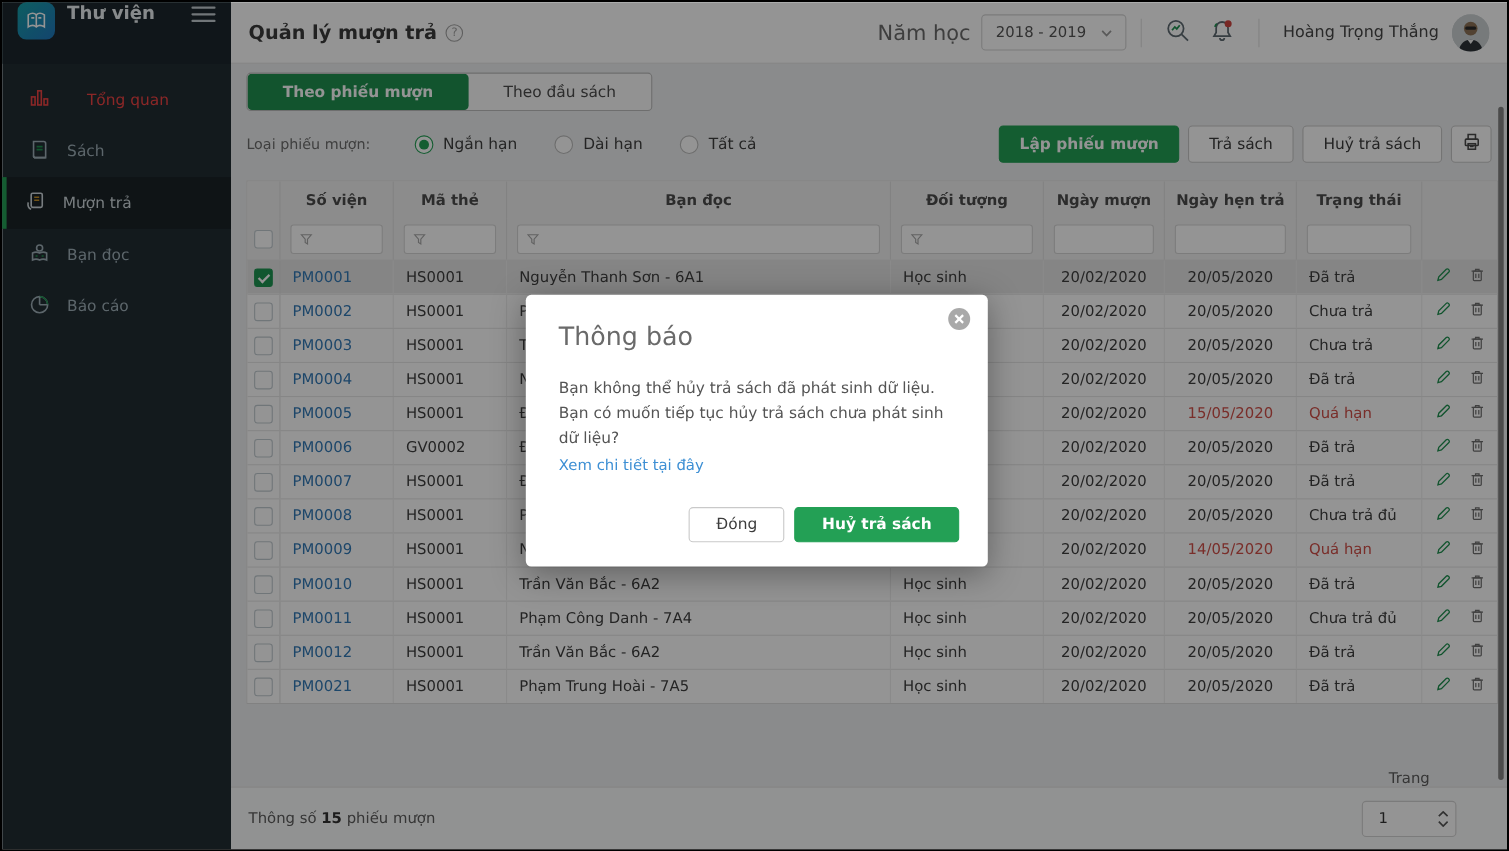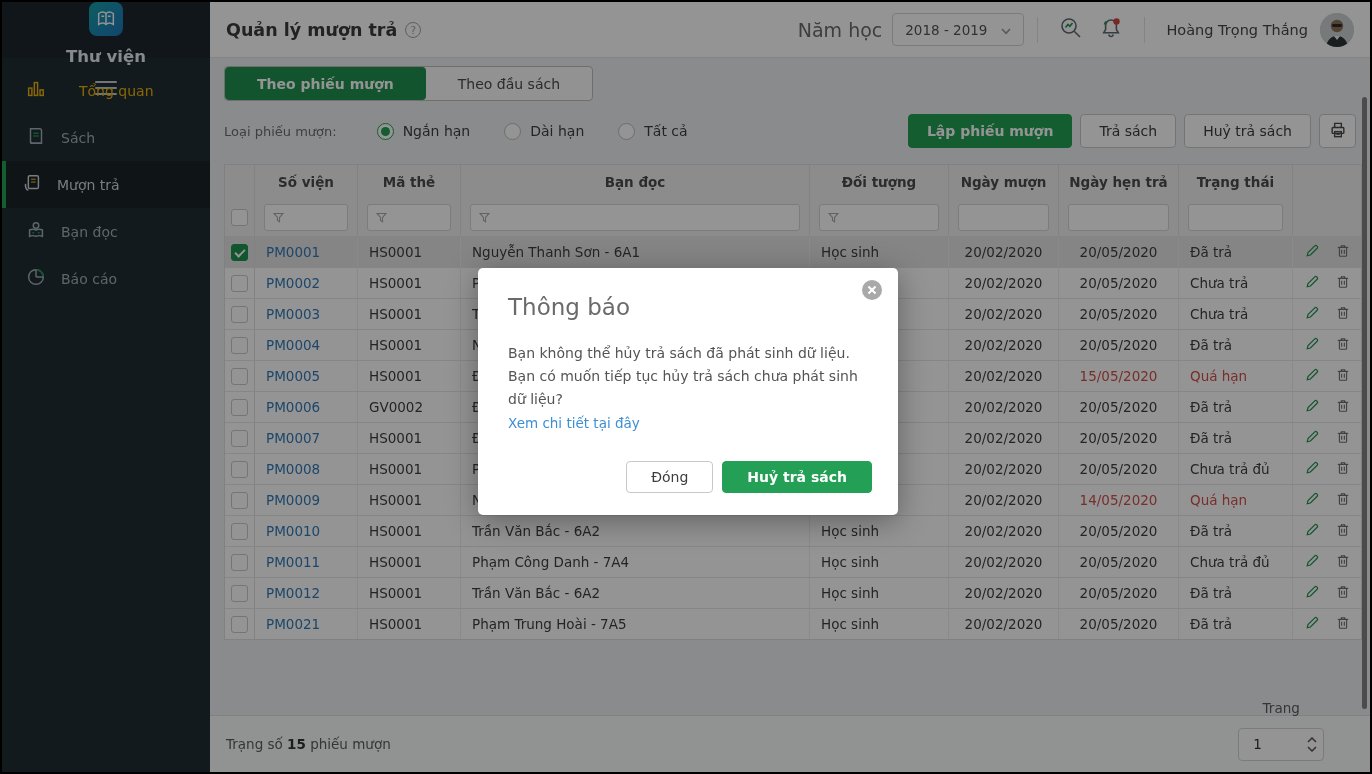--- a/index.html
+++ b/index.html
@@ -2,30 +2,30 @@
 <html><head>
 <meta charset="utf-8">
 <style>
   * { margin:0; padding:0; box-sizing:border-box; }
   html,body { width:1372px; height:774px; }
   body { font-family:"DejaVu Sans","Liberation Sans",sans-serif; font-size:13.5px; color:#444; }
   .screen { position:relative; width:1372px; height:774px; border:2px solid #000; background:#eef0f1; overflow:hidden; }
 
   
   .sidebar { position:absolute; left:0; top:0; bottom:0; width:208px; background:#222d33; z-index:1; }
-  .logo-row { height:56px; background:#1d272d; display:flex; align-items:center; padding:0 14px; gap:11px;flex-direction:column; }
+  .logo-row { height:56px; background:#1d272d; display:flex; align-items:flex-start; padding:0 14px; gap:11px; }
   .logo-box { width:34px; height:34px; border-radius:8px; background:linear-gradient(135deg,#17a2a8,#2176bd); display:flex; align-items:center; justify-content:center; flex:0 0 auto; }
   .logo-title { color:#e9eef1; font-size:16.5px; font-weight:700; flex:1; }
   .burger { width:22px; cursor:pointer; }
   .burger span { display:block; height:2px; background:#c3ccd1; margin:4px 0; border-radius:1px; }
   .nav { padding-top:9px; }
   .nav-item { height:47px; display:flex; align-items:center; gap:14px; padding-left:19px; color:#9fb0b8; cursor:pointer; border-left:4px solid transparent; }
   .nav-item svg { flex:0 0 auto; }
   .nav-item .lbl { font-size:14px; }
-  .nav-item.green { color:#eab308;gap:32px; }
+  .nav-item.green { color:#ef4444;gap:32px; }
   .nav-item.active { background:#1a2327; border-left-color:#23a055; color:#cfd8dc; padding-left:15px; }
 
   
   .main { position:absolute; left:208px; top:0; right:0; bottom:0; }
   .topbar { height:56px; background:#fff; border-bottom:1px solid #e3e3e3; display:flex; align-items:center; padding:0 16px; }
   .page-title { font-size:17.5px; font-weight:600; color:#3c3c3c; }
   .help { width:16px; height:16px; border:1px solid #a3a3a3; color:#a3a3a3; border-radius:50%; font-size:10.5px; display:inline-flex; align-items:center; justify-content:center; margin-left:8px; cursor:pointer; }
   .topbar-right { margin-left:auto; display:flex; align-items:center; }
   .yr-label { color:#6b6b6b; font-size:19px; margin-right:10px; }
   .yr-select { height:33px; border:1px solid #d4d4d4; border-radius:4px; background:#fff; display:flex; align-items:center; gap:14px; padding:0 12px; color:#555; cursor:pointer; }
@@ -653,21 +653,21 @@
                     <line x1="8.3" y1="8.5" x2="8.3" y2="13.5"></line>
                     <line x1="11.7" y1="8.5" x2="11.7" y2="13.5"></line>
                   </svg></span>
     </div>
   </div>
 </div>
       </div>
 
       <div class="footer">
         <span>
-          <span>Trạng số</span> <b>15</b> <span>phiếu mượn</span>
+          <span>Thông số</span> <b>15</b> <span>phiếu mượn</span>
         </span>
         <div class="pager">
           <span>Trang</span>
           <span class="page-box">
             <input value="1" style="">
             <span class="spin">
               <svg width="10" height="6" viewBox="0 0 10 6" fill="none" stroke="#555" stroke-width="1.5">
                   <polyline points="1,5 5,1 9,5"></polyline>
                 </svg>
               <svg width="10" height="6" viewBox="0 0 10 6" fill="none" stroke="#555" stroke-width="1.5">

